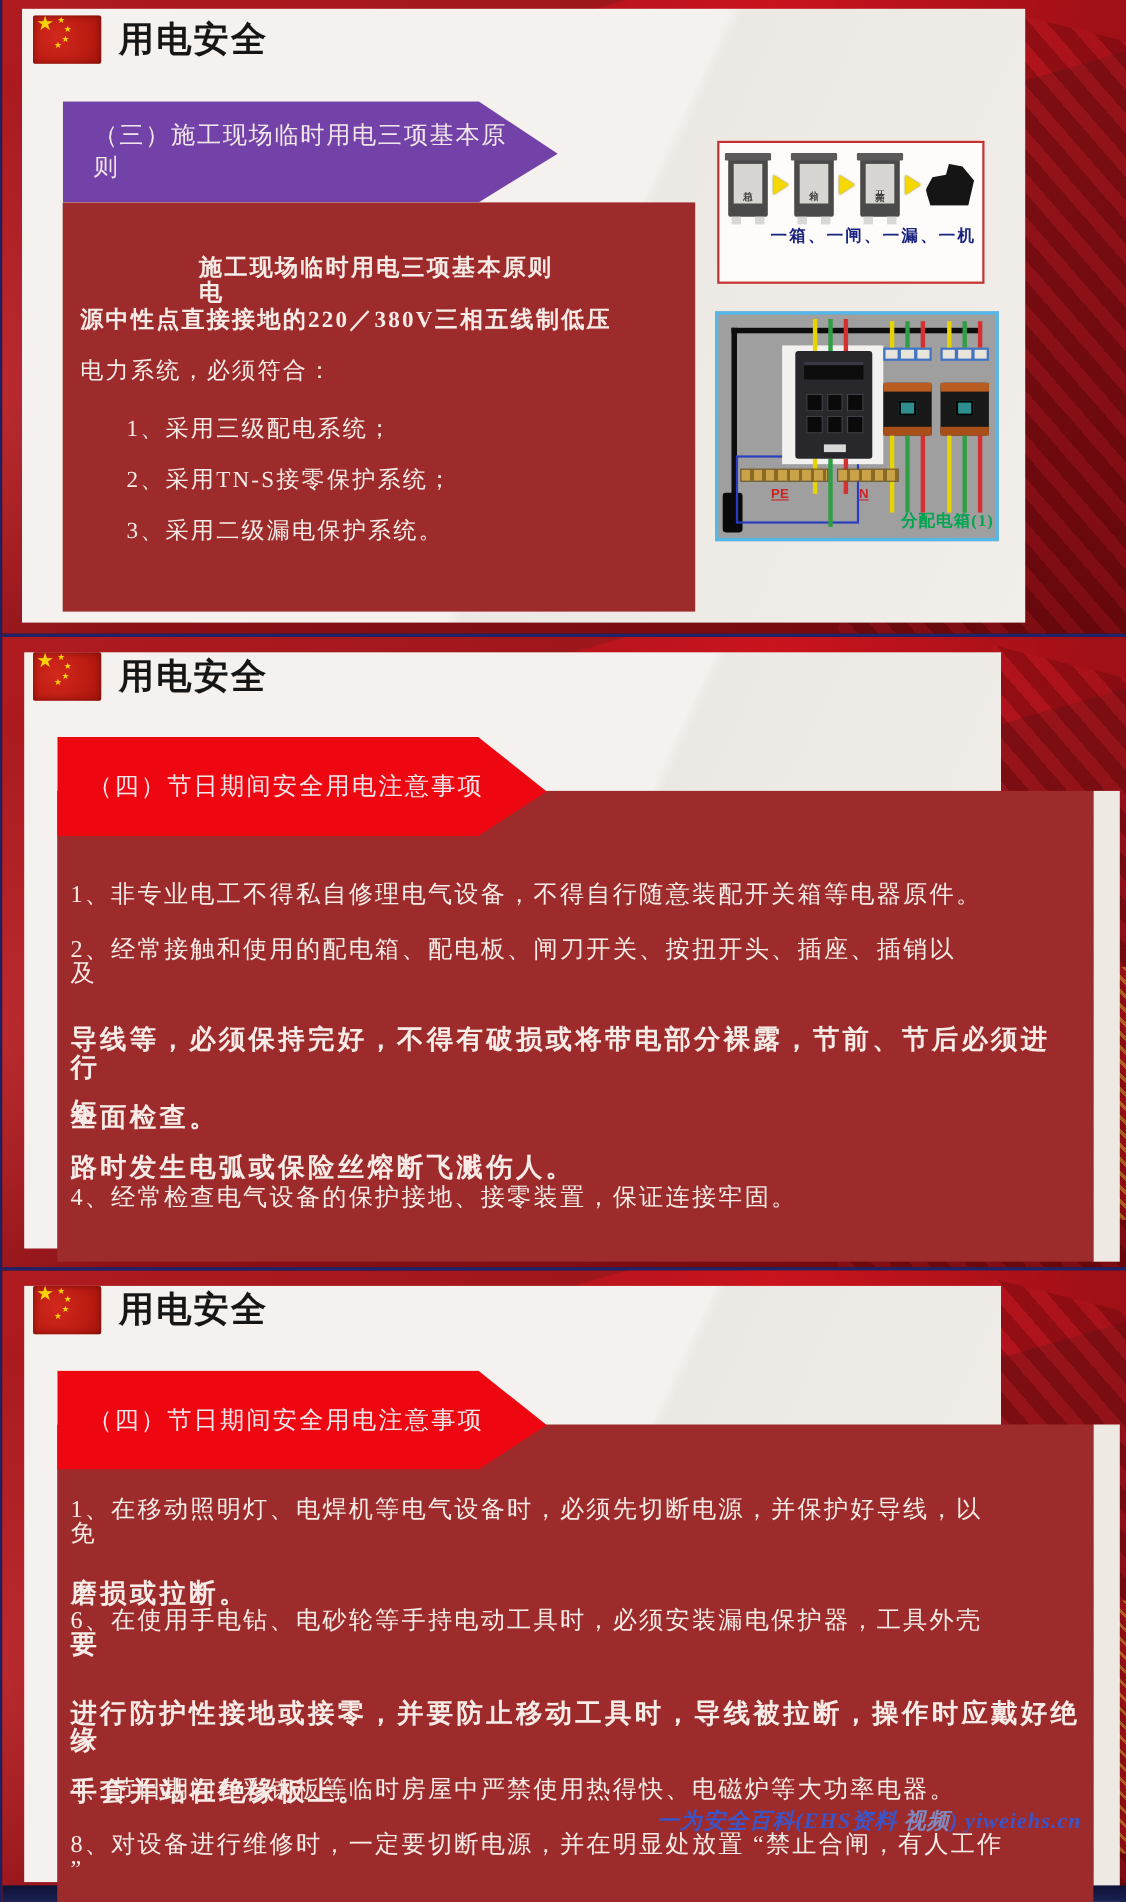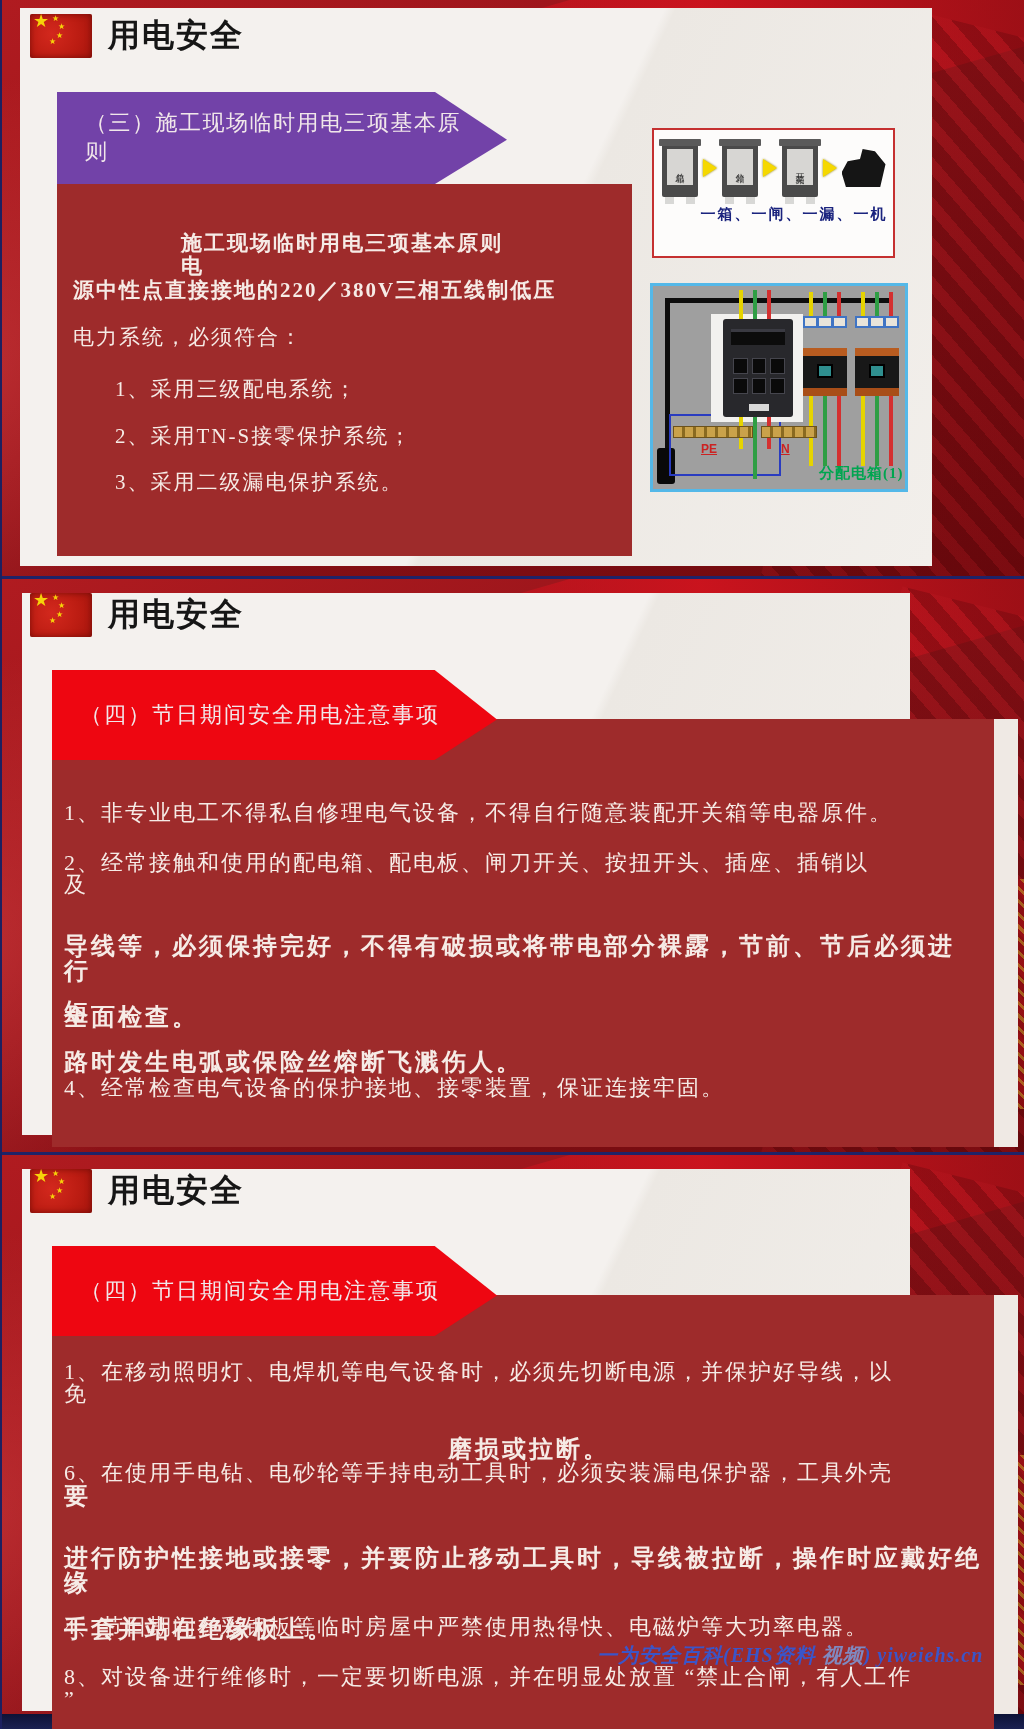--- a/index.html
+++ b/index.html
@@ -61,21 +61,21 @@
   .ln { white-space:nowrap; line-height:1.45; margin-top:14px; }
   .b   { font-weight:bold; }
   .ind { margin-left:108px; }
   .hang{ margin:-2px 0 -16px 108px; line-height:1; }
   .li  { margin-left:42px; }
   .hei { font-family:"Liberation Sans","DejaVu Sans",sans-serif; font-weight:bold;
          font-size:24px; letter-spacing:3px; line-height:1.5; }
   .wr  { margin-top:-6px; line-height:1.05; }
   .mt0 { margin-top:0; }  .mt6 { margin-top:6px; }  .mt12{ margin-top:12px; }
   .mt14{ margin-top:32px; } .mt16{ margin-top:16px; } .mt18{ margin-top:18px; }
-  .mt20{ margin-top:20px; } .mt22{ margin-top:22px; } .mt26{ margin-top:26px;text-align:center; }
+  .mt20{ margin-top:20px; } .mt22{ margin-top:22px; } .mt26{ margin-top:26px; }
   .up8 { margin-top:-8px; }
   .und36{ margin-bottom:-36px; } .und10{ margin-bottom:-10px; }
 
   
   .fig-flow { position:absolute; left:650px; top:128px; width:243px; height:130px; z-index:3;
       background:#fdfcfb; border:2px solid #c53030; }
   .flowrow { display:flex; align-items:center; justify-content:center; gap:5px; margin-top:9px; }
   .cab { position:relative; width:36px; height:58px; background:#4a4a4a; border-radius:2px; flex:0 0 auto; }
   .cab::before { content:""; position:absolute; left:-3px; top:0; width:42px; height:7px; background:#5a5a5a; border-radius:1px; }
   .cab::after  { content:""; position:absolute; left:3px; bottom:-7px; width:30px; height:7px;

